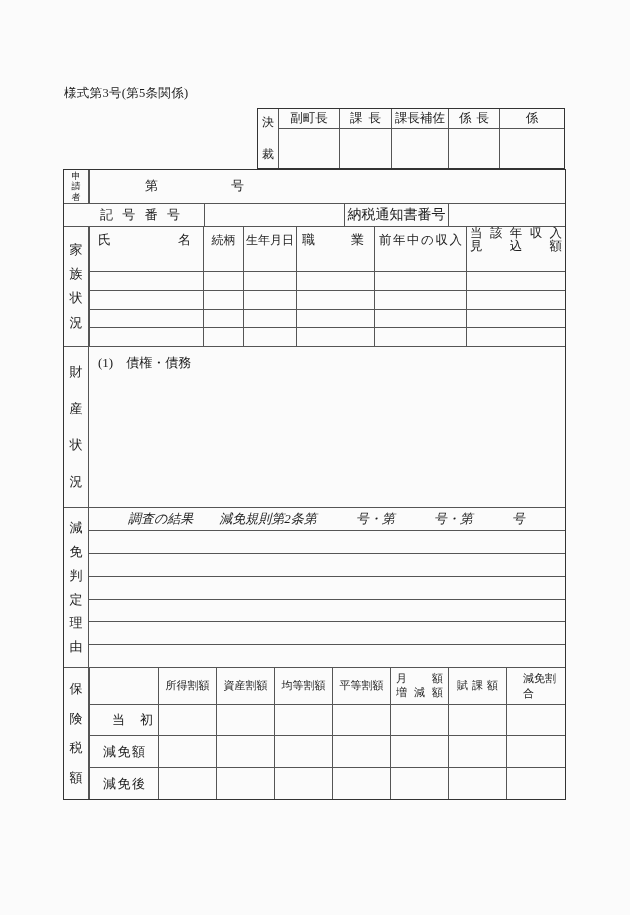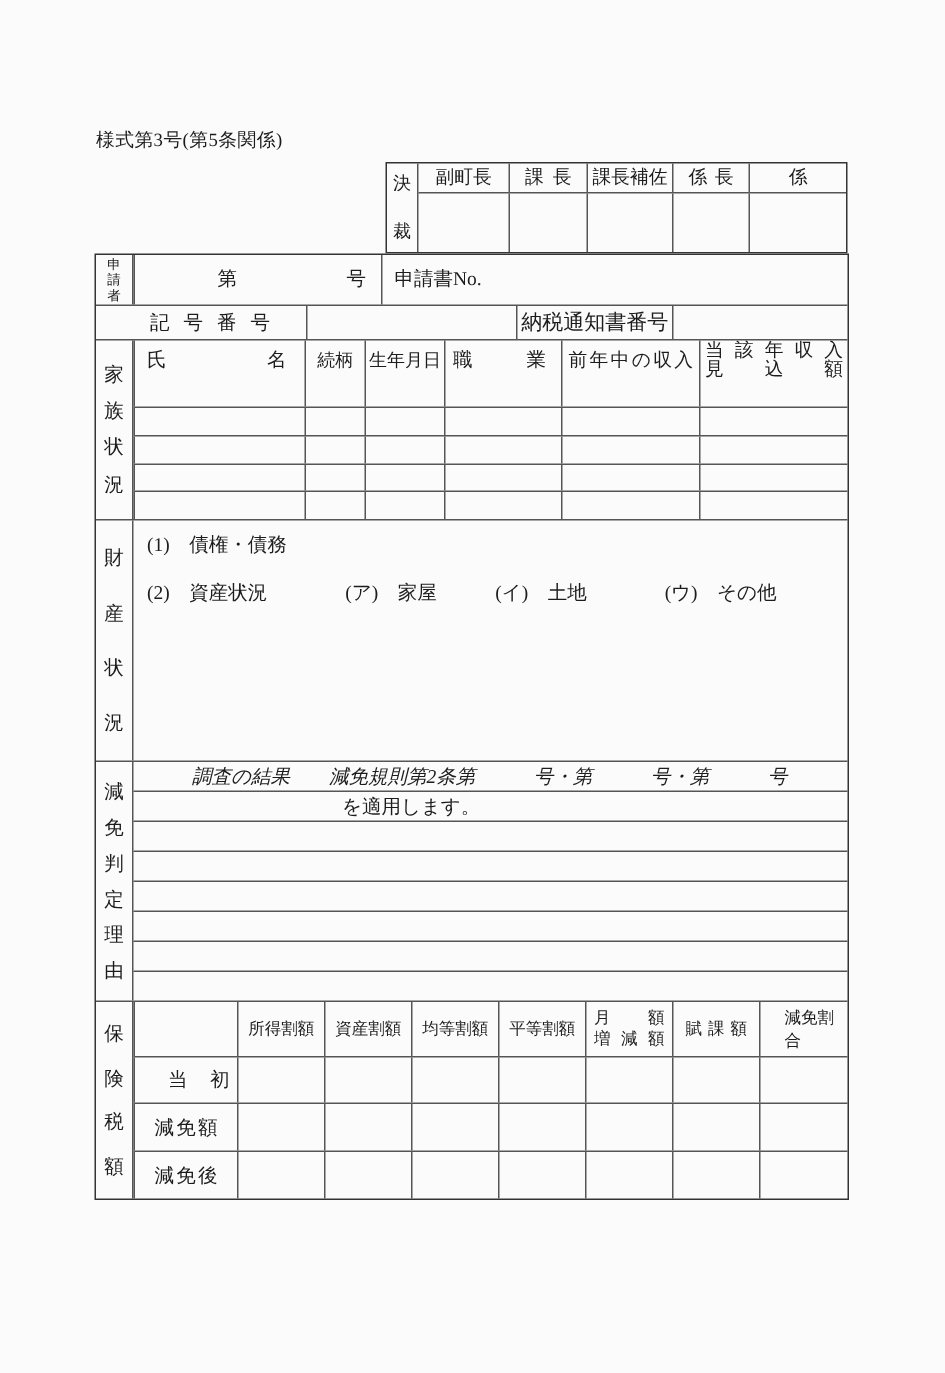--- a/index.html
+++ b/index.html
@@ -143,21 +143,20 @@
     <div class="row rowA">
       <div class="cell lab vlabel-tight">
           <span>申</span>
           <span>請</span>
           <span>者</span>
         </div>
       <div class="cell c-no">
         <span>第</span>
         <span>号</span>
       </div>
-      <div class="cell c-appno">申請書No.</div>
     </div>
 
     <div class="row rowB">
       <div class="cell b1 cj">
           <span>記</span>
           <span>号</span>
           <span>番</span>
           <span>号</span>
         </div>
       <div class="cell b2"></div>
@@ -254,36 +253,34 @@
 
     <div class="row secD">
       <div class="cell lab vlabel">
           <span>財</span>
           <span>産</span>
           <span>状</span>
           <span>況</span>
         </div>
       <div class="content prop">
         <div class="prop-line1">(1)　債権・債務</div>
-        <div class="prop-line2">(2)　資産状況　　　　(ア)　家屋　　　(イ)　土地　　　　(ウ)　その他</div>
       </div>
     </div>
 
     <div class="row secE">
       <div class="cell lab vlabel">
           <span>減</span>
           <span>免</span>
           <span>判</span>
           <span>定</span>
           <span>理</span>
           <span>由</span>
         </div>
       <div class="content">
         <div class="jrow j1">調査の結果　　減免規則第2条第　　　号・第　　　号・第　　　号</div>
-        <div class="jrow j2">を適用します。</div>
         <div class="jrow"></div>
         <div class="jrow"></div>
         <div class="jrow"></div>
         <div class="jrow"></div>
         <div class="jrow"></div>
         <div class="jrow"></div>
       </div>
     </div>
 
     <div class="row secF">

